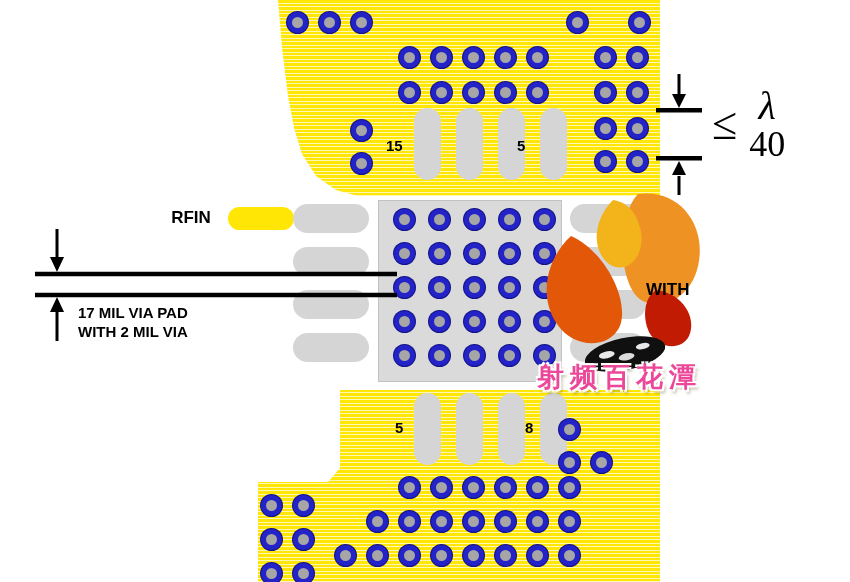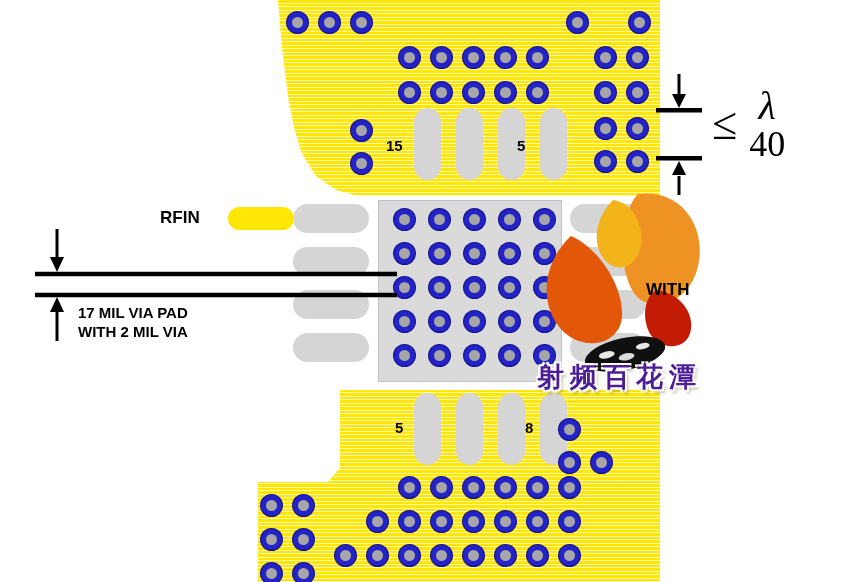--- a/index.html
+++ b/index.html
@@ -32,36 +32,36 @@
   #via-layer .via{
     position:absolute;width:21px;height:21px;border-radius:50%;
     background:#a6a6a6;border:5px solid #2323c8;box-sizing:border-box;
     box-shadow:0 0 0 1px #14148a;z-index:10;
   }
   .pin-num{position:absolute;font-weight:bold;font-size:15px;z-index:8;}
   #pin-16{left:386px;top:137px;}
   #pin-13{left:517px;top:137px;}
   #pin-5{left:395px;top:419px;}
   #pin-8{left:525px;top:419px;}
-  #rfin-label{position:absolute;left:160px;top:208px;width:62px;text-align:left;
+  #rfin-label{position:absolute;left:160px;top:208px;width:62px;text-align:center;
     font-weight:bold;font-size:17px;z-index:22;}
   #rfout-label{position:absolute;left:646px;top:280px;font-weight:bold;font-size:17px;z-index:22;}
   #via-note{position:absolute;left:78px;top:303px;font-weight:bold;font-size:15px;line-height:19px;z-index:22;}
   #via-note span{display:block;}
   #annot{position:absolute;left:0;top:0;z-index:20;pointer-events:none;}
   #formula{position:absolute;left:712px;top:86px;display:flex;align-items:center;gap:12px;z-index:22;
     font-family:"Liberation Serif", serif;}
   #formula .leq{font-size:46px;line-height:1;}
   #formula .frac{text-align:center;}
   #formula .num{font-style:italic;font-size:40px;line-height:1;display:block;}
   #formula .bar{width:54px;height:0;border-top:3.5px solid #000;margin:3px auto;}
   #formula .den{font-size:36px;line-height:1;display:block;}
   #logo-svg{position:absolute;left:533px;top:186px;z-index:12;}
   #logo-text{position:absolute;left:537px;top:359px;font-weight:bold;font-size:27px;
-    letter-spacing:6px;color:#4c1d95;z-index:16;white-space:nowrap;
+    letter-spacing:6px;color:#ec4899;z-index:16;white-space:nowrap;
     text-shadow:-2px -2px 0 #fff,2px -2px 0 #fff,-2px 2px 0 #fff,2px 2px 0 #fff,3px 4px 3px rgba(70,70,0,.35);}
   #watermark{position:absolute;left:654px;top:543px;font-size:17px;color:#c9d24c;z-index:22;}
 </style>
 </head>
 <body>
 
 <div id="stage">
 
   <div id="copper-top" class="copper"></div>
   <div id="copper-bottom" class="copper"></div>

